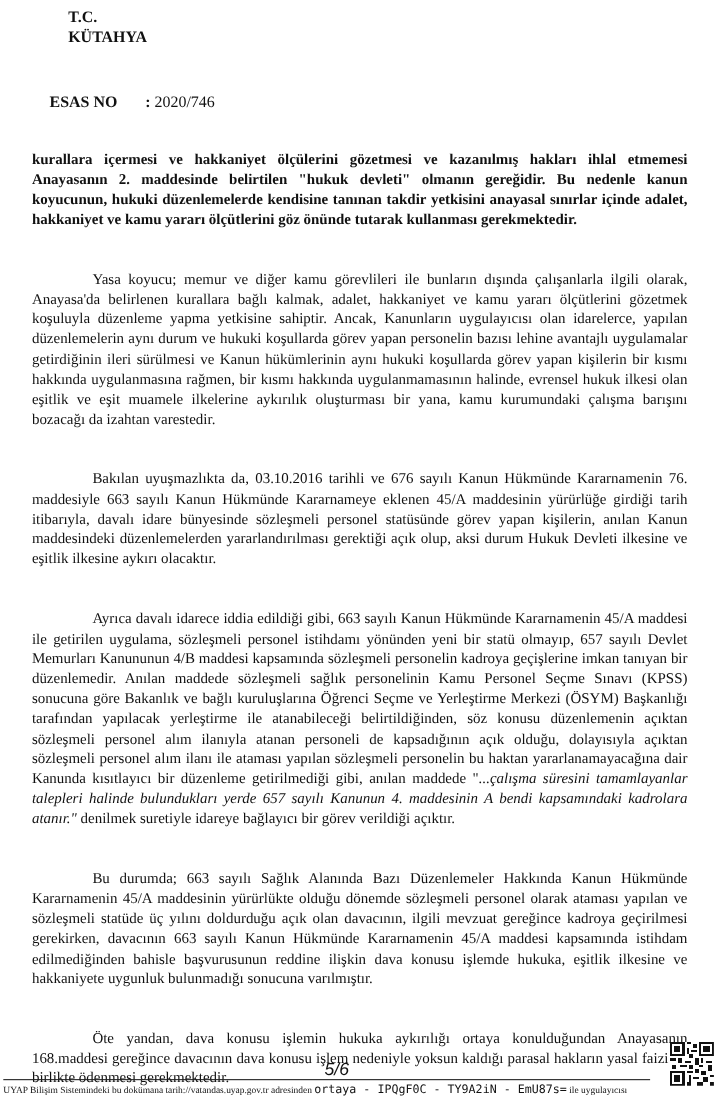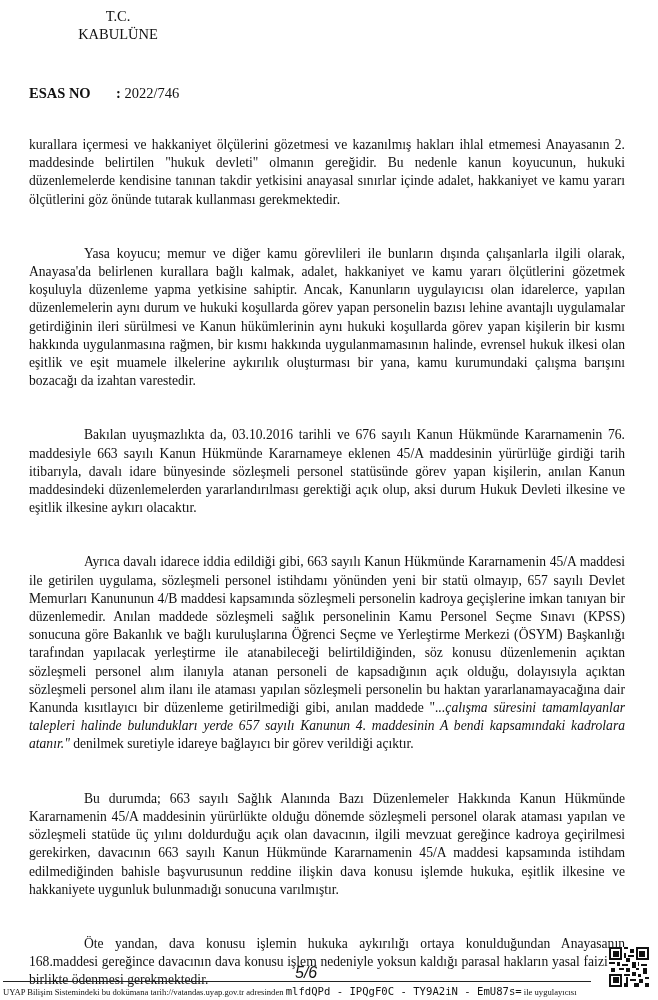--- a/index.html
+++ b/index.html
@@ -1,64 +1,64 @@
 <!DOCTYPE html>
 <html><head>
 <meta charset="utf-8">
 <style>
   html, body { margin: 0; padding: 0; background: #ffffff; }
   body { width: 658px; height: 1000px; position: relative; overflow: hidden;
          font-family: "Liberation Serif", "DejaVu Serif", serif; color: #111; }
-  .court-header { position: absolute; left: 62px; top: 7px; width: 112px; text-align: center;
-                  font-weight: normal; font-size: 14.5px; line-height: 18px; }
+  .court-header { position: absolute; left: 62px; top: 7px; width: 112px; text-align: left;
+                  font-weight: bold; font-size: 14.5px; line-height: 18px; }
   .case-info { position: absolute; left: 29px; top: 83px; font-size: 14.5px; line-height: 20px; }
   .case-row { white-space: nowrap; }
-  .case-label { display: inline-block; width: 87px; font-weight: bold; }
+  .case-label { display: inline-block; width: 87px; font-weight: bold; margin-left: 16px; }
   .case-colon { font-weight: bold; }
   .body-text { position: absolute; left: 29px; top: 136px; width: 596px; font-size: 13.6px;
                line-height: 18.2px; text-align: justify; }
   .para { margin: 0 0 5px 0; text-indent: 0; }
   .para.indent { text-indent: 55px; margin-top: 36px; }
-  .para.first { text-indent: 0; }
+  .para.first { text-indent: 0; font-weight: bold; }
   .em { font-style: italic; }
   .strong { font-weight: bold; }
   .page-number { position: absolute; left: 295px; top: 964px; font-family: "Liberation Sans", sans-serif;
                  font-size: 16px; font-style: italic; }
   .footer-rule { position: absolute; left: 3px; top: 981px; width: 588px; height: 0; border-top: 1px solid #222; }
   .footer-text { position: absolute; left: 3px; top: 985px; white-space: nowrap; font-size: 8.6px; line-height: 12px; }
   .footer-code { font-family: "DejaVu Sans Mono", "Liberation Mono", monospace; font-size: 10.6px; }
   .qr-code { position: absolute; left: 609px; top: 947px; width: 40px; height: 40px; }
 </style>
 </head>
 <body>
 
 <div class="court-header">
   <div>T.C.</div>
-  <div>KABULÜNE</div>
+  <div>KÜTAHYA</div>
 </div>
 
 <div class="case-info">
   <div class="case-row">
     <span class="case-label">ESAS NO</span><span class="case-colon">:</span>
-    <span>2022/746</span>
+    <span>2020/746</span>
   </div>
 </div>
 
 <div class="body-text">
   <p class="para first">kurallara içermesi ve hakkaniyet ölçülerini gözetmesi ve kazanılmış hakları ihlal etmemesi Anayasanın 2. maddesinde belirtilen "hukuk devleti" olmanın gereğidir. Bu nedenle kanun koyucunun, hukuki düzenlemelerde kendisine tanınan takdir yetkisini anayasal sınırlar içinde adalet, hakkaniyet ve kamu yararı ölçütlerini göz önünde tutarak kullanması gerekmektedir.</p>
   <p class="para indent">Yasa koyucu; memur ve diğer kamu görevlileri ile bunların dışında çalışanlarla ilgili olarak, Anayasa'da belirlenen kurallara bağlı kalmak, adalet, hakkaniyet ve kamu yararı ölçütlerini gözetmek koşuluyla düzenleme yapma yetkisine sahiptir. Ancak, Kanunların uygulayıcısı olan idarelerce, yapılan düzenlemelerin aynı durum ve hukuki koşullarda görev yapan personelin bazısı lehine avantajlı uygulamalar getirdiğinin ileri sürülmesi ve Kanun hükümlerinin aynı hukuki koşullarda görev yapan kişilerin bir kısmı hakkında uygulanmasına rağmen, bir kısmı hakkında uygulanmamasının halinde, evrensel hukuk ilkesi olan eşitlik ve eşit muamele ilkelerine aykırılık oluşturması bir yana, kamu kurumundaki çalışma barışını bozacağı da izahtan varestedir.</p>
   <p class="para indent">Bakılan uyuşmazlıkta da, 03.10.2016 tarihli ve 676 sayılı Kanun Hükmünde Kararnamenin 76. maddesiyle 663 sayılı Kanun Hükmünde Kararnameye eklenen 45/A maddesinin yürürlüğe girdiği tarih itibarıyla, davalı idare bünyesinde sözleşmeli personel statüsünde görev yapan kişilerin, anılan Kanun maddesindeki düzenlemelerden yararlandırılması gerektiği açık olup, aksi durum Hukuk Devleti ilkesine ve eşitlik ilkesine aykırı olacaktır.</p>
   <p class="para indent"><span>Ayrıca davalı idarece iddia edildiği gibi, 663 sayılı Kanun Hükmünde Kararnamenin 45/A maddesi ile getirilen uygulama, sözleşmeli personel istihdamı yönünden yeni bir statü olmayıp, 657 sayılı Devlet Memurları Kanununun 4/B maddesi kapsamında sözleşmeli personelin kadroya geçişlerine imkan tanıyan bir düzenlemedir. Anılan maddede sözleşmeli sağlık personelinin Kamu Personel Seçme Sınavı (KPSS) sonucuna göre Bakanlık ve bağlı kuruluşlarına Öğrenci Seçme ve Yerleştirme Merkezi (ÖSYM) Başkanlığı tarafından yapılacak yerleştirme ile atanabileceği belirtildiğinden, söz konusu düzenlemenin açıktan sözleşmeli personel alım ilanıyla atanan personeli de kapsadığının açık olduğu, dolayısıyla açıktan sözleşmeli personel alım ilanı ile ataması yapılan sözleşmeli personelin bu haktan yararlanamayacağına dair Kanunda kısıtlayıcı bir düzenleme getirilmediği gibi, anılan maddede "</span><span class="em">...çalışma süresini tamamlayanlar talepleri halinde bulundukları yerde 657 sayılı Kanunun 4. maddesinin A bendi kapsamındaki kadrolara atanır."</span><span> denilmek suretiyle idareye bağlayıcı bir görev verildiği açıktır.</span></p>
   <p class="para indent">Bu durumda; 663 sayılı Sağlık Alanında Bazı Düzenlemeler Hakkında Kanun Hükmünde Kararnamenin 45/A maddesinin yürürlükte olduğu dönemde sözleşmeli personel olarak ataması yapılan ve sözleşmeli statüde üç yılını doldurduğu açık olan davacının, ilgili mevzuat gereğince kadroya geçirilmesi gerekirken, davacının 663 sayılı Kanun Hükmünde Kararnamenin 45/A maddesi kapsamında istihdam edilmediğinden bahisle başvurusunun reddine ilişkin dava konusu işlemde hukuka, eşitlik ilkesine ve hakkaniyete uygunluk bulunmadığı sonucuna varılmıştır.</p>
   <p class="para indent">Öte yandan, dava konusu işlemin hukuka aykırılığı ortaya konulduğundan Anayasanın 168.maddesi gereğince davacının dava konusu işlem nedeniyle yoksun kaldığı parasal hakların yasal faizi ile birlikte ödenmesi gerekmektedir.</p>
 </div>
 
 <div class="page-number">5/6</div>
 <div class="footer-rule"></div>
-<div class="footer-text"><span>UYAP Bilişim Sistemindeki bu dokümana tarih://vatandas.uyap.gov.tr adresinden </span><span class="footer-code">mlfdQPd - IPQgF0C - TY9A2iN - EmU87s=</span><span> ile uygulayıcısı</span></div>
+<div class="footer-text"><span>UYAP Bilişim Sistemindeki bu dokümana tarih://vatandas.uyap.gov.tr adresinden </span><span class="footer-code">ortaya - IPQgF0C - TY9A2iN - EmU87s=</span><span> ile uygulayıcısı</span></div>
 
 <svg class="qr-code" viewBox="0 0 21 21" shape-rendering="crispEdges">
   <rect x="0" y="0" width="21" height="21" fill="#fff"></rect>
   <g fill="#111">
     <rect x="0" y="0" width="7" height="7"></rect>
       <rect x="1" y="1" width="5" height="5" fill="#fff"></rect>
       <rect x="2" y="2" width="3" height="3"></rect>
     <rect x="14" y="0" width="7" height="7"></rect>
       <rect x="15" y="1" width="5" height="5" fill="#fff"></rect>
       <rect x="16" y="2" width="3" height="3"></rect>

